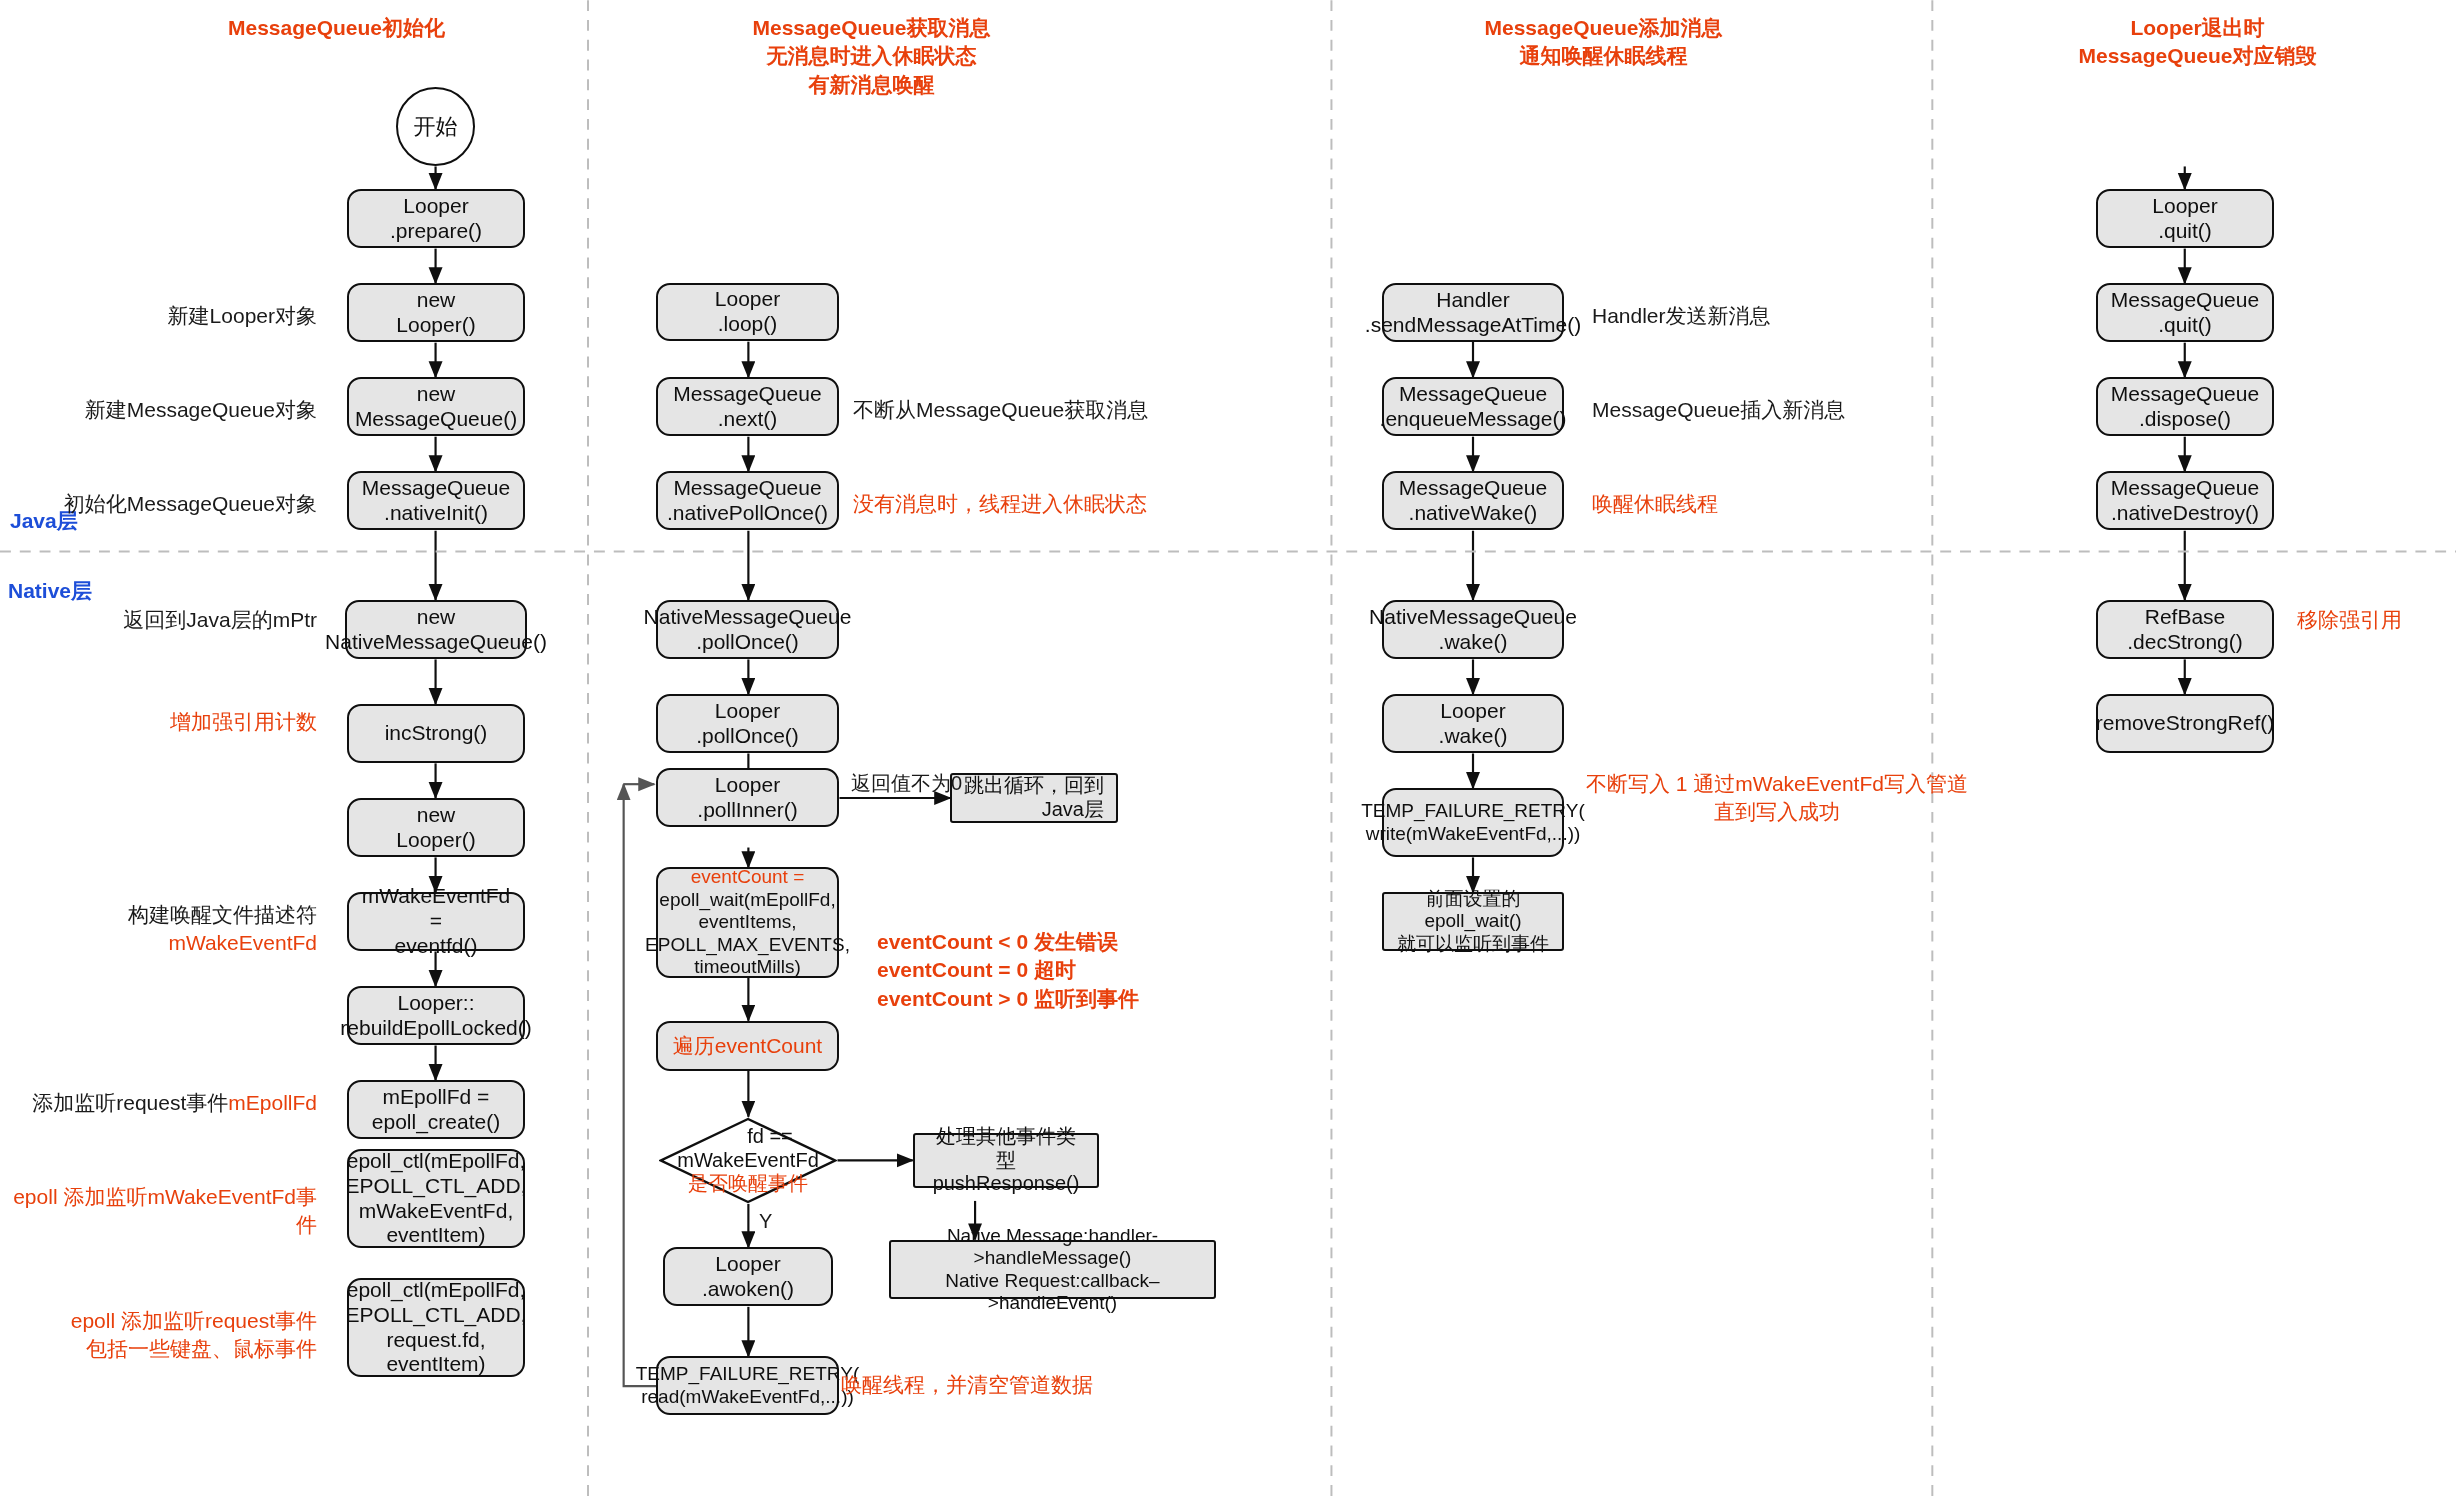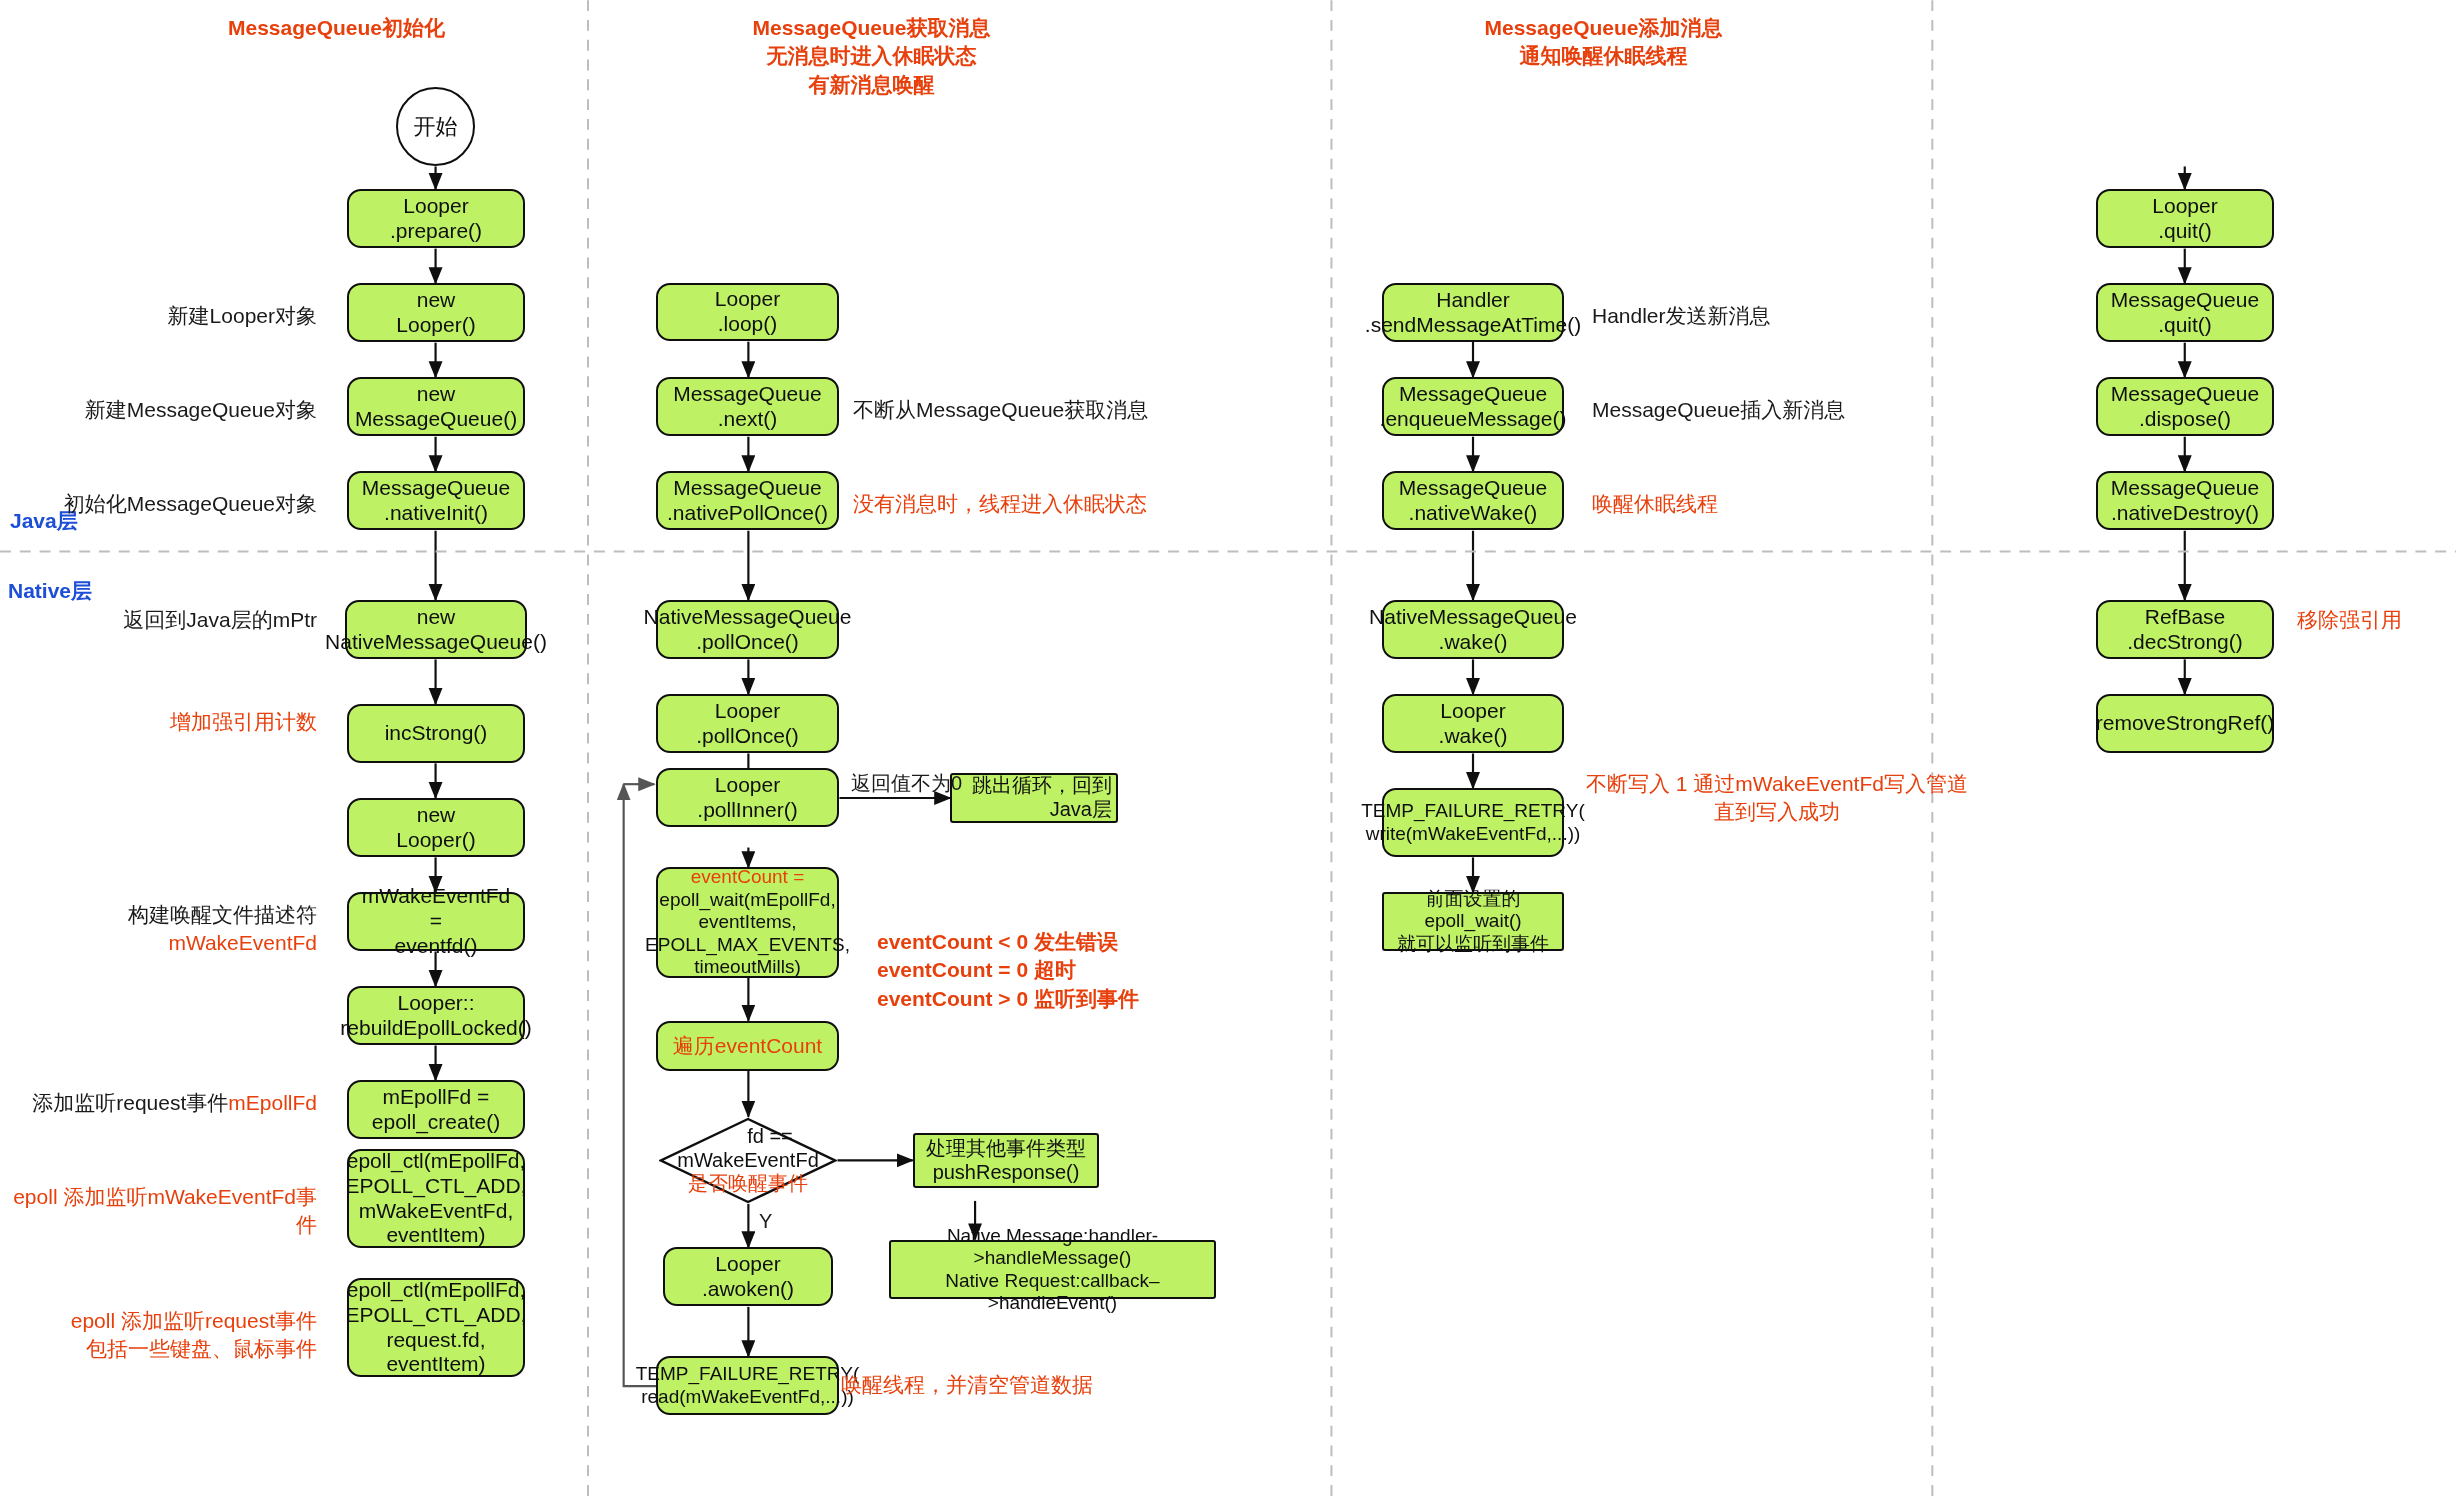--- a/index.html
+++ b/index.html
@@ -6,24 +6,24 @@
   body{
     width:2456px;height:1503px;background:#ffffff;
     font-family:"Liberation Sans","DejaVu Sans",sans-serif;
     overflow:hidden;position:relative;
   }
   #canvas{position:absolute;left:0;top:0;width:2456px;height:1503px;}
   svg.lines{position:absolute;left:0;top:0;width:2456px;height:1503px;pointer-events:none;}
 
   .node{
     position:absolute;box-sizing:border-box;
-    border:2px solid #0f0f0f;border-radius:14px;background:#bef264;
+    border:2px solid #0f0f0f;border-radius:14px;background:#e5e5e5;
     display:flex;align-items:center;justify-content:center;
     text-align:center;line-height:1.18;color:#0f0f0f;
-    font-size:21px;white-space:pre-line;padding:4px 4px;
+    font-size:21px;white-space:pre-line;padding:4px 12px;
   }
   .node.sq{border-radius:3px;}
   .start{
     position:absolute;box-sizing:border-box;border:2px solid #0f0f0f;
     border-radius:50%;background:#fff;display:flex;align-items:center;
     justify-content:center;font-size:22px;color:#0f0f0f;
   }
   .diamond{
     position:absolute;display:flex;align-items:center;justify-content:center;
     text-align:center;font-size:20px;line-height:1.18;color:#0f0f0f;
@@ -118,20 +118,22 @@
     <line x1="1345" y1="0" x2="1345" y2="1518" stroke="#bdbdbd" stroke-width="2" stroke-dasharray="11 9"></line>
     <line x1="1952" y1="0" x2="1952" y2="1518" stroke="#bdbdbd" stroke-width="2" stroke-dasharray="11 9"></line>
   </svg>
 
   <div class="hdr" style="left:99px;top:14px;width:475px;">MessageQueue初始化</div>
   <div class="hdr" style="left:634px;top:14px;width:475px;">MessageQueue获取消息
 无消息时进入休眠状态
 有新消息唤醒</div>
   <div class="hdr" style="left:1346px;top:14px;width:515px;">MessageQueue添加消息
 通知唤醒休眠线程</div>
+  <div class="hdr" style="left:1955px;top:14px;width:485px;">Looper退出时
+MessageQueue对应销毁</div>
 
   <div class="layer" style="left:10px;top:507px;">Java层</div>
   <div class="layer" style="left:8px;top:577px;">Native层</div>
 
   <div class="start" style="left:396px;top:87px;width:79px;height:79px;">开始</div>
 
   <div class="node" style="left:347px;top:189px;width:178px;height:59px;">Looper
 .prepare()</div>
   <div class="node" style="left:347px;top:283px;width:178px;height:59px;">new
 Looper()</div>

